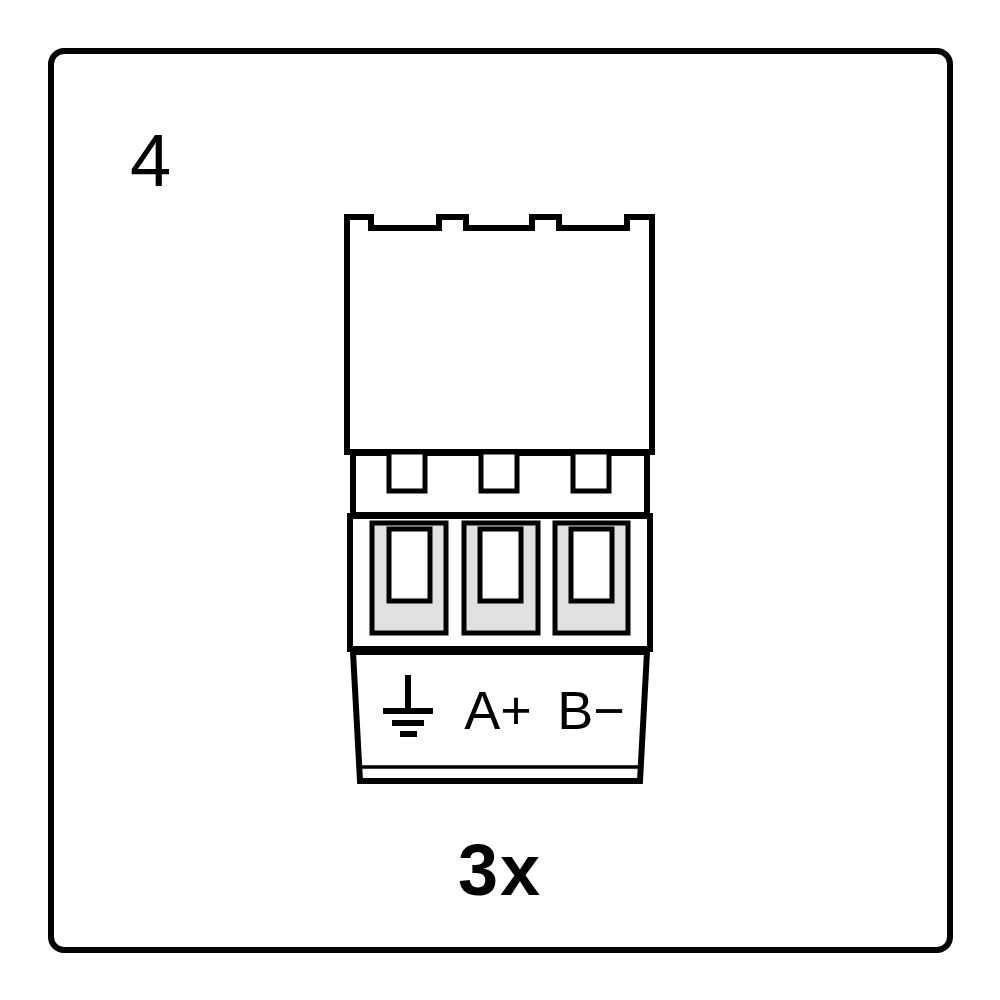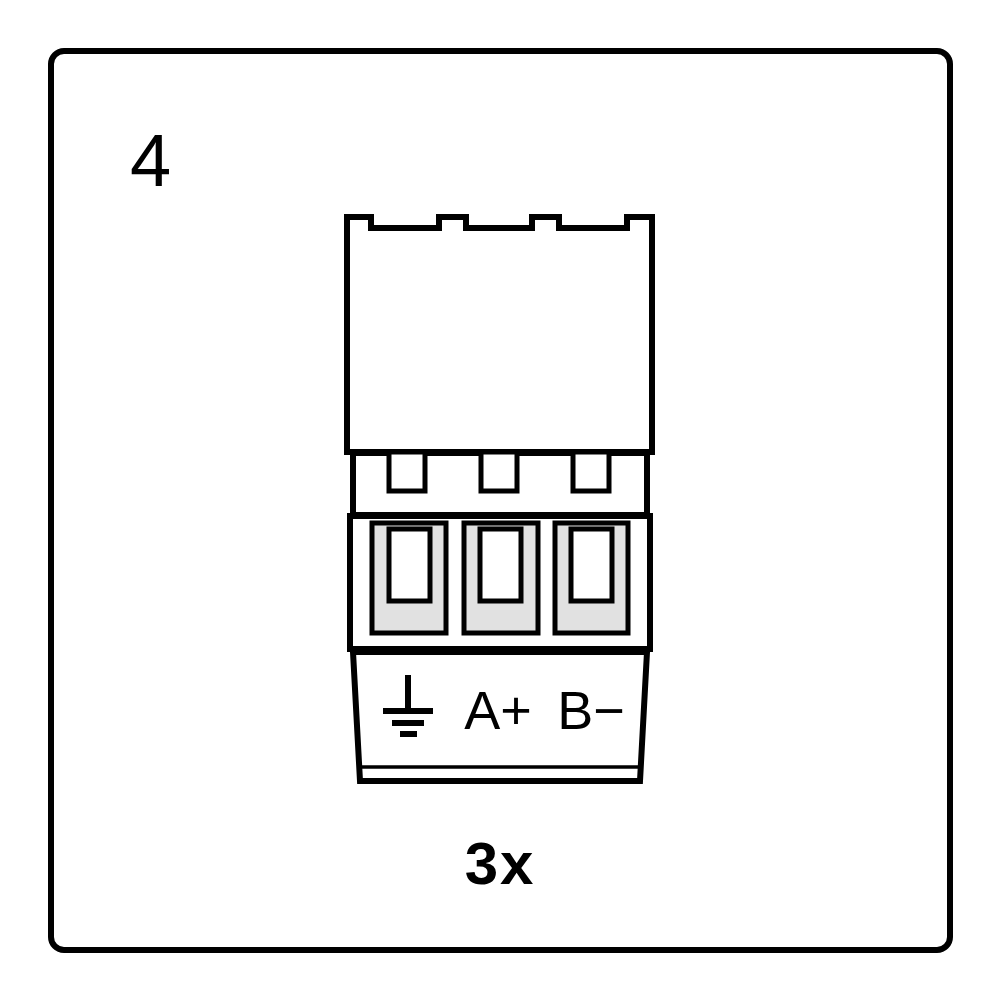--- a/index.html
+++ b/index.html
@@ -66,21 +66,21 @@
     font-weight: 400;
     fill: #000000;
     text-anchor: middle;
   }
   .quantity {
     position: absolute;
     left: 350px;
     top: 834px;
     width: 300px;
     text-align: center;
-    font-size: 60px;
+    font-size: 72px;
     font-weight: 700;
     line-height: 1;
     color: #000000;
     letter-spacing: 2px;
   }
 </style>
 </head>
 <body>
 
 <div class="frame">

